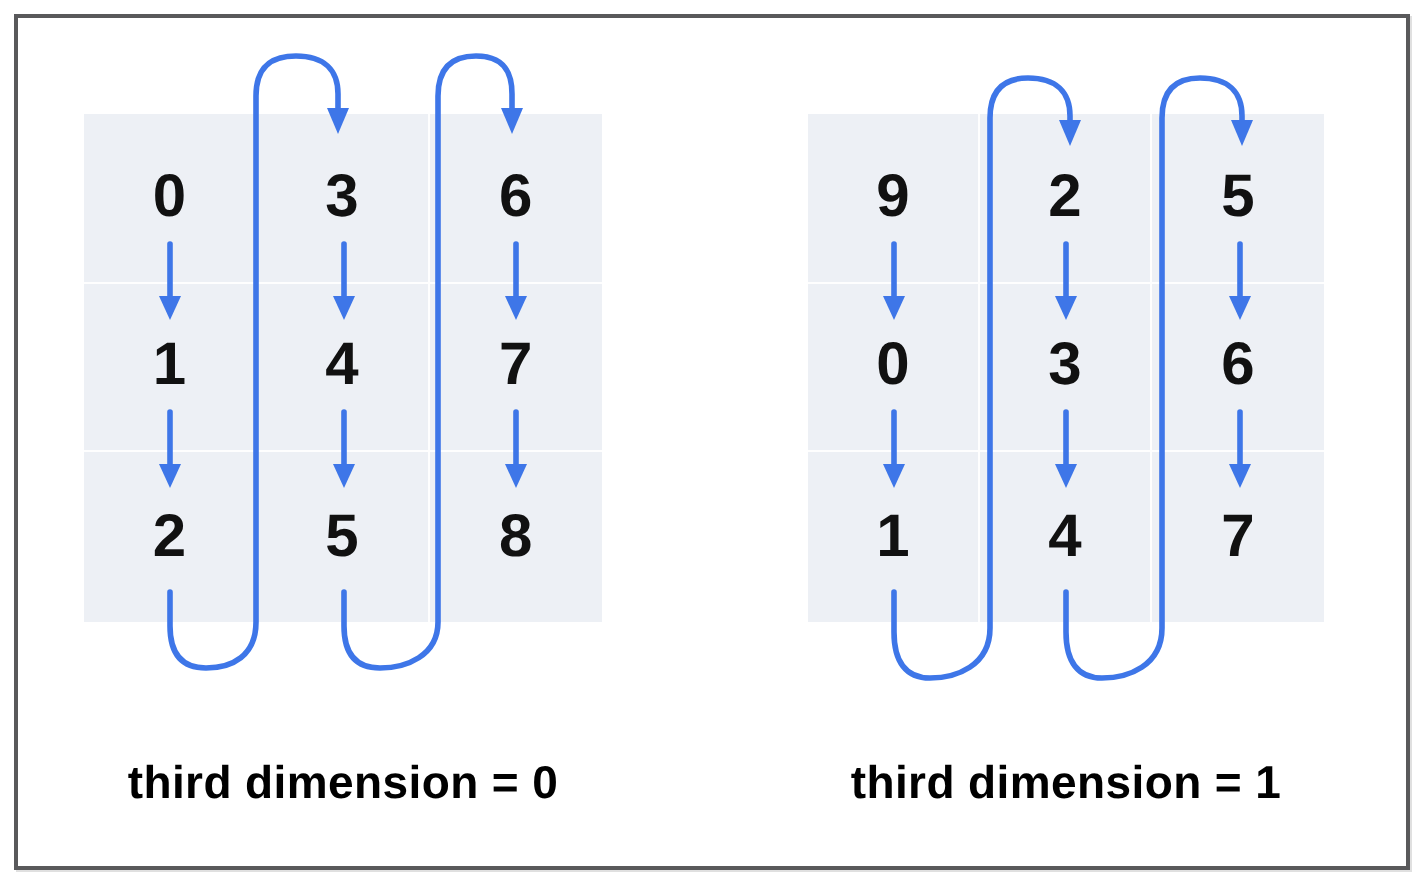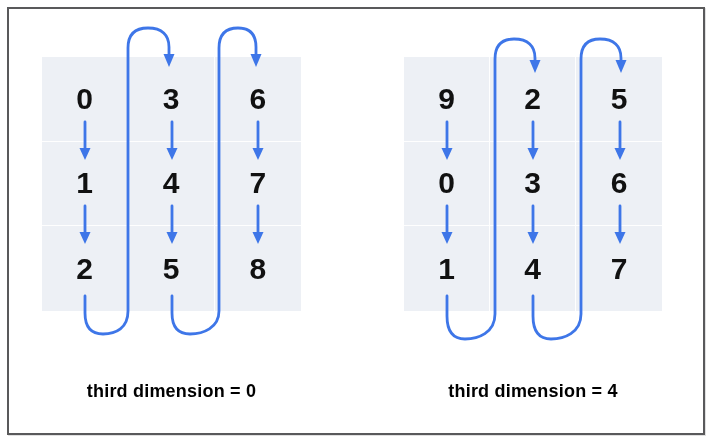--- a/index.html
+++ b/index.html
@@ -32,21 +32,21 @@
     font-size:30px;font-weight:600;color:var(--number-text);
     border-right:1.5px solid rgba(255,255,255,0.9);
     border-bottom:1.5px solid rgba(255,255,255,0.9);
     line-height:1;
   }
   .cell:nth-child(3n){border-right:none;}
   .cell:nth-child(n+7){border-bottom:none;}
   .caption{
     position:absolute;top:376px;height:30px;
     display:flex;align-items:center;justify-content:center;
-    font-size:18px;font-weight:700;color:var(--caption-text);
+    font-size:23px;font-weight:700;color:var(--caption-text);
     letter-spacing:0.2px;
   }
   .caption.left{left:42px;width:259px;}
   .caption.right{left:404px;width:258px;}
   svg.arrows{position:absolute;left:0;top:0;pointer-events:none;}
   .flow{fill:none;stroke:var(--arrow);stroke-width:2.8;stroke-linecap:round;stroke-linejoin:round;}
   .head{fill:var(--arrow);stroke:none;}
 </style>
 </head>
 <body>
@@ -71,21 +71,21 @@
   <div class="cell">5</div>
   <div class="cell">0</div>
   <div class="cell">3</div>
   <div class="cell">6</div>
   <div class="cell">1</div>
   <div class="cell">4</div>
   <div class="cell">7</div>
 </div>
 
 <div class="caption left">third dimension = 0</div>
-<div class="caption right">third dimension = 4</div>
+<div class="caption right">third dimension = 1</div>
 
 <svg class="arrows" width="714" height="448" viewBox="0 0 714 448">
 
   <g>
       <path class="flow" d="M85 122 L85 149"></path>
       <polygon class="head" points="79.5,148 90.5,148 85,160"></polygon>
     </g>
   <g>
       <path class="flow" d="M172 122 L172 149"></path>
       <polygon class="head" points="166.5,148 177.5,148 172,160"></polygon>

